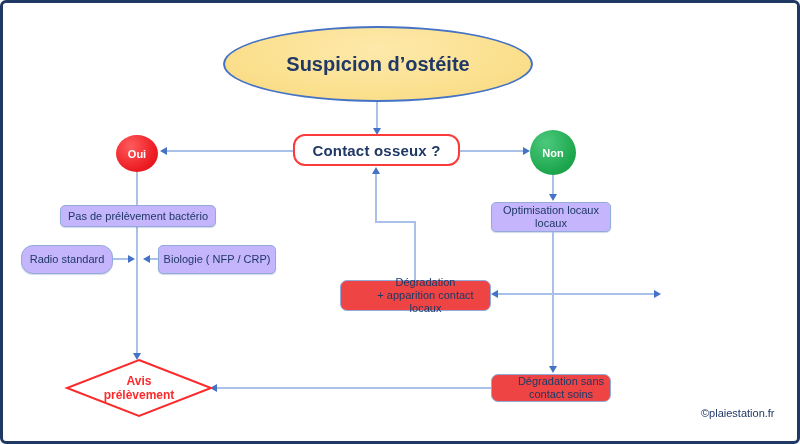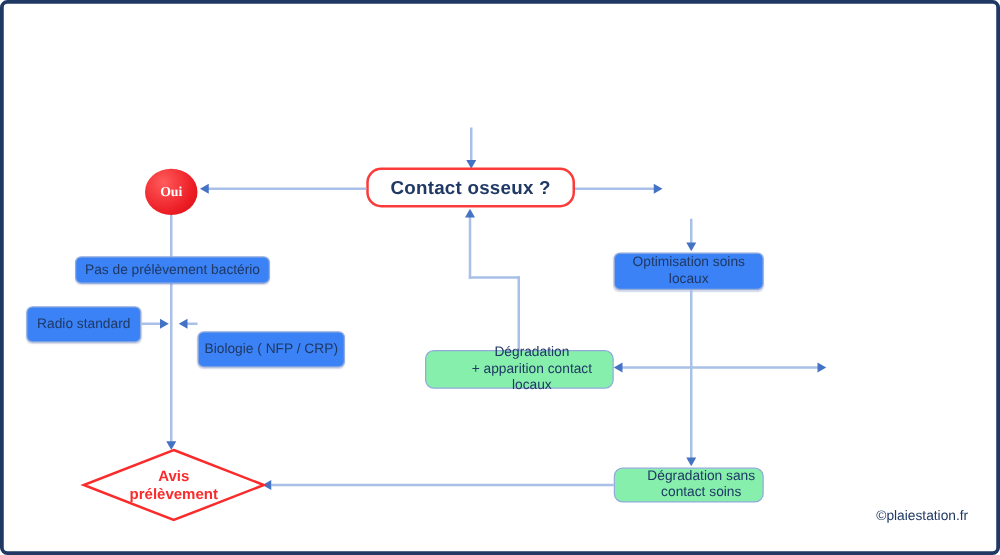--- a/index.html
+++ b/index.html
@@ -9,25 +9,25 @@
 
   
   .node{position:absolute;box-sizing:border-box;display:flex;flex-direction:column;
         align-items:center;justify-content:center;text-align:center;color:#1f3864;}
   .ellipse{border:2px solid #4472c4;border-radius:50%;
            background:radial-gradient(ellipse at 50% 30%,#fde9ab 0%,#fbe08f 60%,#f7d87e 100%);
            font-size:20px;font-weight:bold;}
   .question{background:#fff;border:2.5px solid #fb3a3a;border-radius:12px;
             font-size:15px;font-weight:bold;letter-spacing:.2px;}
   .badge{border-radius:50%;color:#fff;font-weight:bold;font-size:11px;}
-  .badge.red{background:radial-gradient(circle at 35% 30%,#ff5b5b 0%,#ec1c24 65%,#d40f16 100%);font-family:Liberation Serif, serif;}
+  .badge.red{background:radial-gradient(circle at 35% 30%,#ff5b5b 0%,#ec1c24 65%,#d40f16 100%);}
   .badge.green{background:radial-gradient(circle at 35% 28%,#4cc97c 0%,#1fa84f 65%,#129441 100%);}
   .box{border:1.5px solid #92abdb;border-radius:5px;font-size:11px;line-height:13px;}
-  .box.blue{background:#3b82f6;box-shadow:0 1px 1px rgba(70,100,160,.25);}
-  .box.white{background:#86efac;border-radius:7px;padding-left:20px;}
+  .box.blue{background:#c4b5fd;box-shadow:0 1px 1px rgba(70,100,160,.25);}
+  .box.white{background:#ef4444;border-radius:7px;padding-left:20px;}
 
   
   .line{position:absolute;background:#a9c0e8;}
   .arr{position:absolute;width:0;height:0;}
   .arr.down{border-left:4px solid transparent;border-right:4px solid transparent;border-top:7px solid #4472c4;}
   .arr.up{border-left:4px solid transparent;border-right:4px solid transparent;border-bottom:7px solid #4472c4;}
   .arr.left{border-top:4px solid transparent;border-bottom:4px solid transparent;border-right:7px solid #4472c4;}
   .arr.right{border-top:4px solid transparent;border-bottom:4px solid transparent;border-left:7px solid #4472c4;}
 
   
@@ -36,62 +36,68 @@
                  flex-direction:column;align-items:center;justify-content:center;
                  color:#fb2b2b;font-weight:bold;font-size:12px;line-height:14px;text-align:right;}
 
   .copyright{position:absolute;left:698px;top:404px;width:90px;font-size:11px;color:#1f3864;}
 </style>
 </head>
 <body>
 
 <div class="frame">
 
+  <div class="node ellipse" style="left:220px;top:23px;width:310px;height:76px;">
+    <span>Suspicion d’ostéite</span>
+  </div>
 
   <div class="line" style="left:373px;top:99px;width:2px;height:27px;"></div>
   <div class="arr down" style="left:370px;top:125px;"></div>
 
   <div class="node question" style="left:290px;top:131px;width:167px;height:32px;">
     <span>Contact osseux ?</span>
   </div>
 
   <div class="line" style="left:163px;top:147px;width:127px;height:2px;"></div>
   <div class="arr left" style="left:157px;top:144px;"></div>
 
   <div class="line" style="left:457px;top:147px;width:64px;height:2px;"></div>
   <div class="arr right" style="left:520px;top:144px;"></div>
 
   <div class="node badge red" style="left:113px;top:132px;width:42px;height:37px;">
     <span>Oui</span>
   </div>
+  <div class="node badge green" style="left:527px;top:127px;width:46px;height:45px;">
+    <span>Non</span>
+  </div>
 
   <div class="line" style="left:133px;top:169px;width:2px;height:183px;"></div>
   <div class="arr down" style="left:130px;top:350px;"></div>
 
   <div class="node box blue" style="left:57px;top:202px;width:156px;height:22px;">
     <span>Pas de prélèvement bactério</span>
   </div>
 
-  <div class="node box blue" style="left:18px;top:242px;width:92px;height:29px;">
+  <div class="node box blue" style="left:18px;top:242px;width:92px;height:29px;border-radius:12px;">
     <span>Radio standard</span>
   </div>
   <div class="line" style="left:110px;top:255px;width:17px;height:2px;"></div>
   <div class="arr right" style="left:125px;top:252px;"></div>
 
-  <div class="node box blue" style="left:155px;top:242px;width:118px;height:29px;margin-top:20px;">
+  <div class="node box blue" style="left:155px;top:242px;width:118px;height:29px;">
     <span>Biologie ( NFP / CRP)</span>
   </div>
   <div class="line" style="left:146px;top:255px;width:9px;height:2px;"></div>
   <div class="arr left" style="left:140px;top:252px;"></div>
 
   <div class="line" style="left:549px;top:172px;width:2px;height:21px;"></div>
   <div class="arr down" style="left:546px;top:191px;"></div>
 
   <div class="node box blue" style="left:488px;top:199px;width:120px;height:30px;">
-    <span>Optimisation soins</span>
+    <span>Optimisation locaux</span>
     <span>locaux</span>
   </div>
 
   <div class="line" style="left:549px;top:229px;width:2px;height:136px;"></div>
   <div class="arr down" style="left:546px;top:363px;"></div>
 
   <div class="line" style="left:411px;top:218px;width:2px;height:59px;"></div>
   <div class="line" style="left:372px;top:218px;width:41px;height:2px;"></div>
   <div class="line" style="left:372px;top:170px;width:2px;height:50px;"></div>
   <div class="arr up" style="left:369px;top:164px;"></div>

